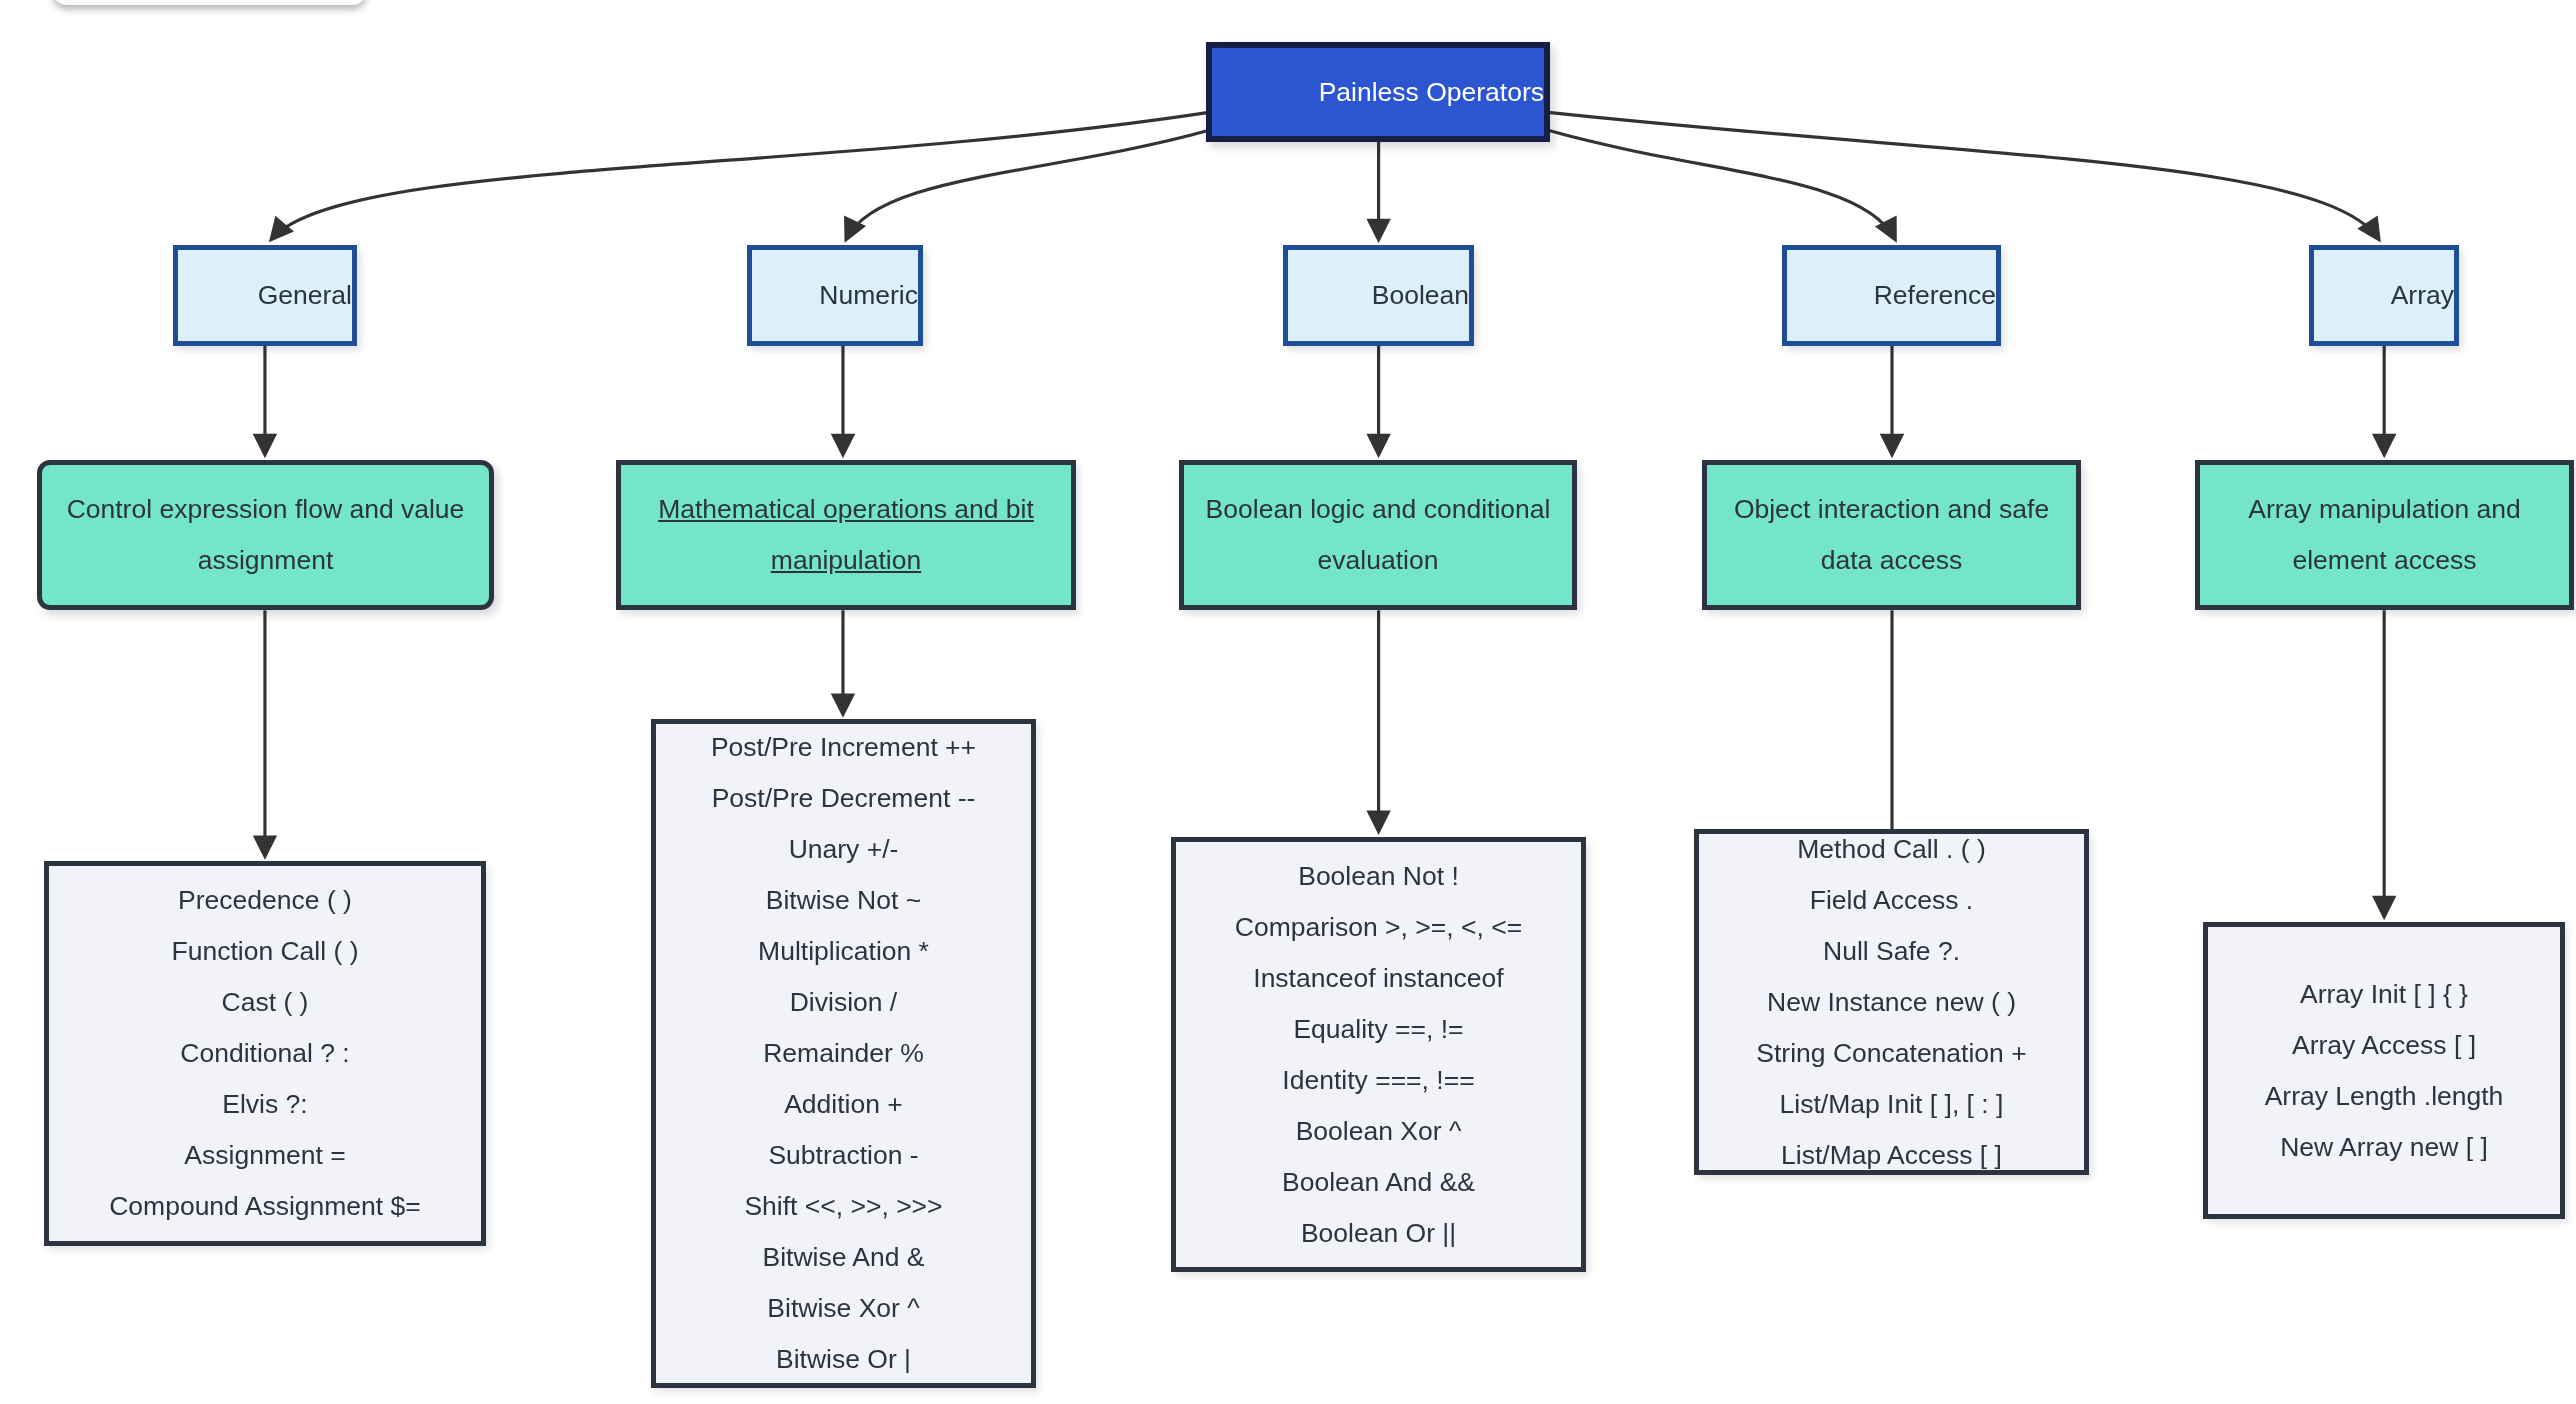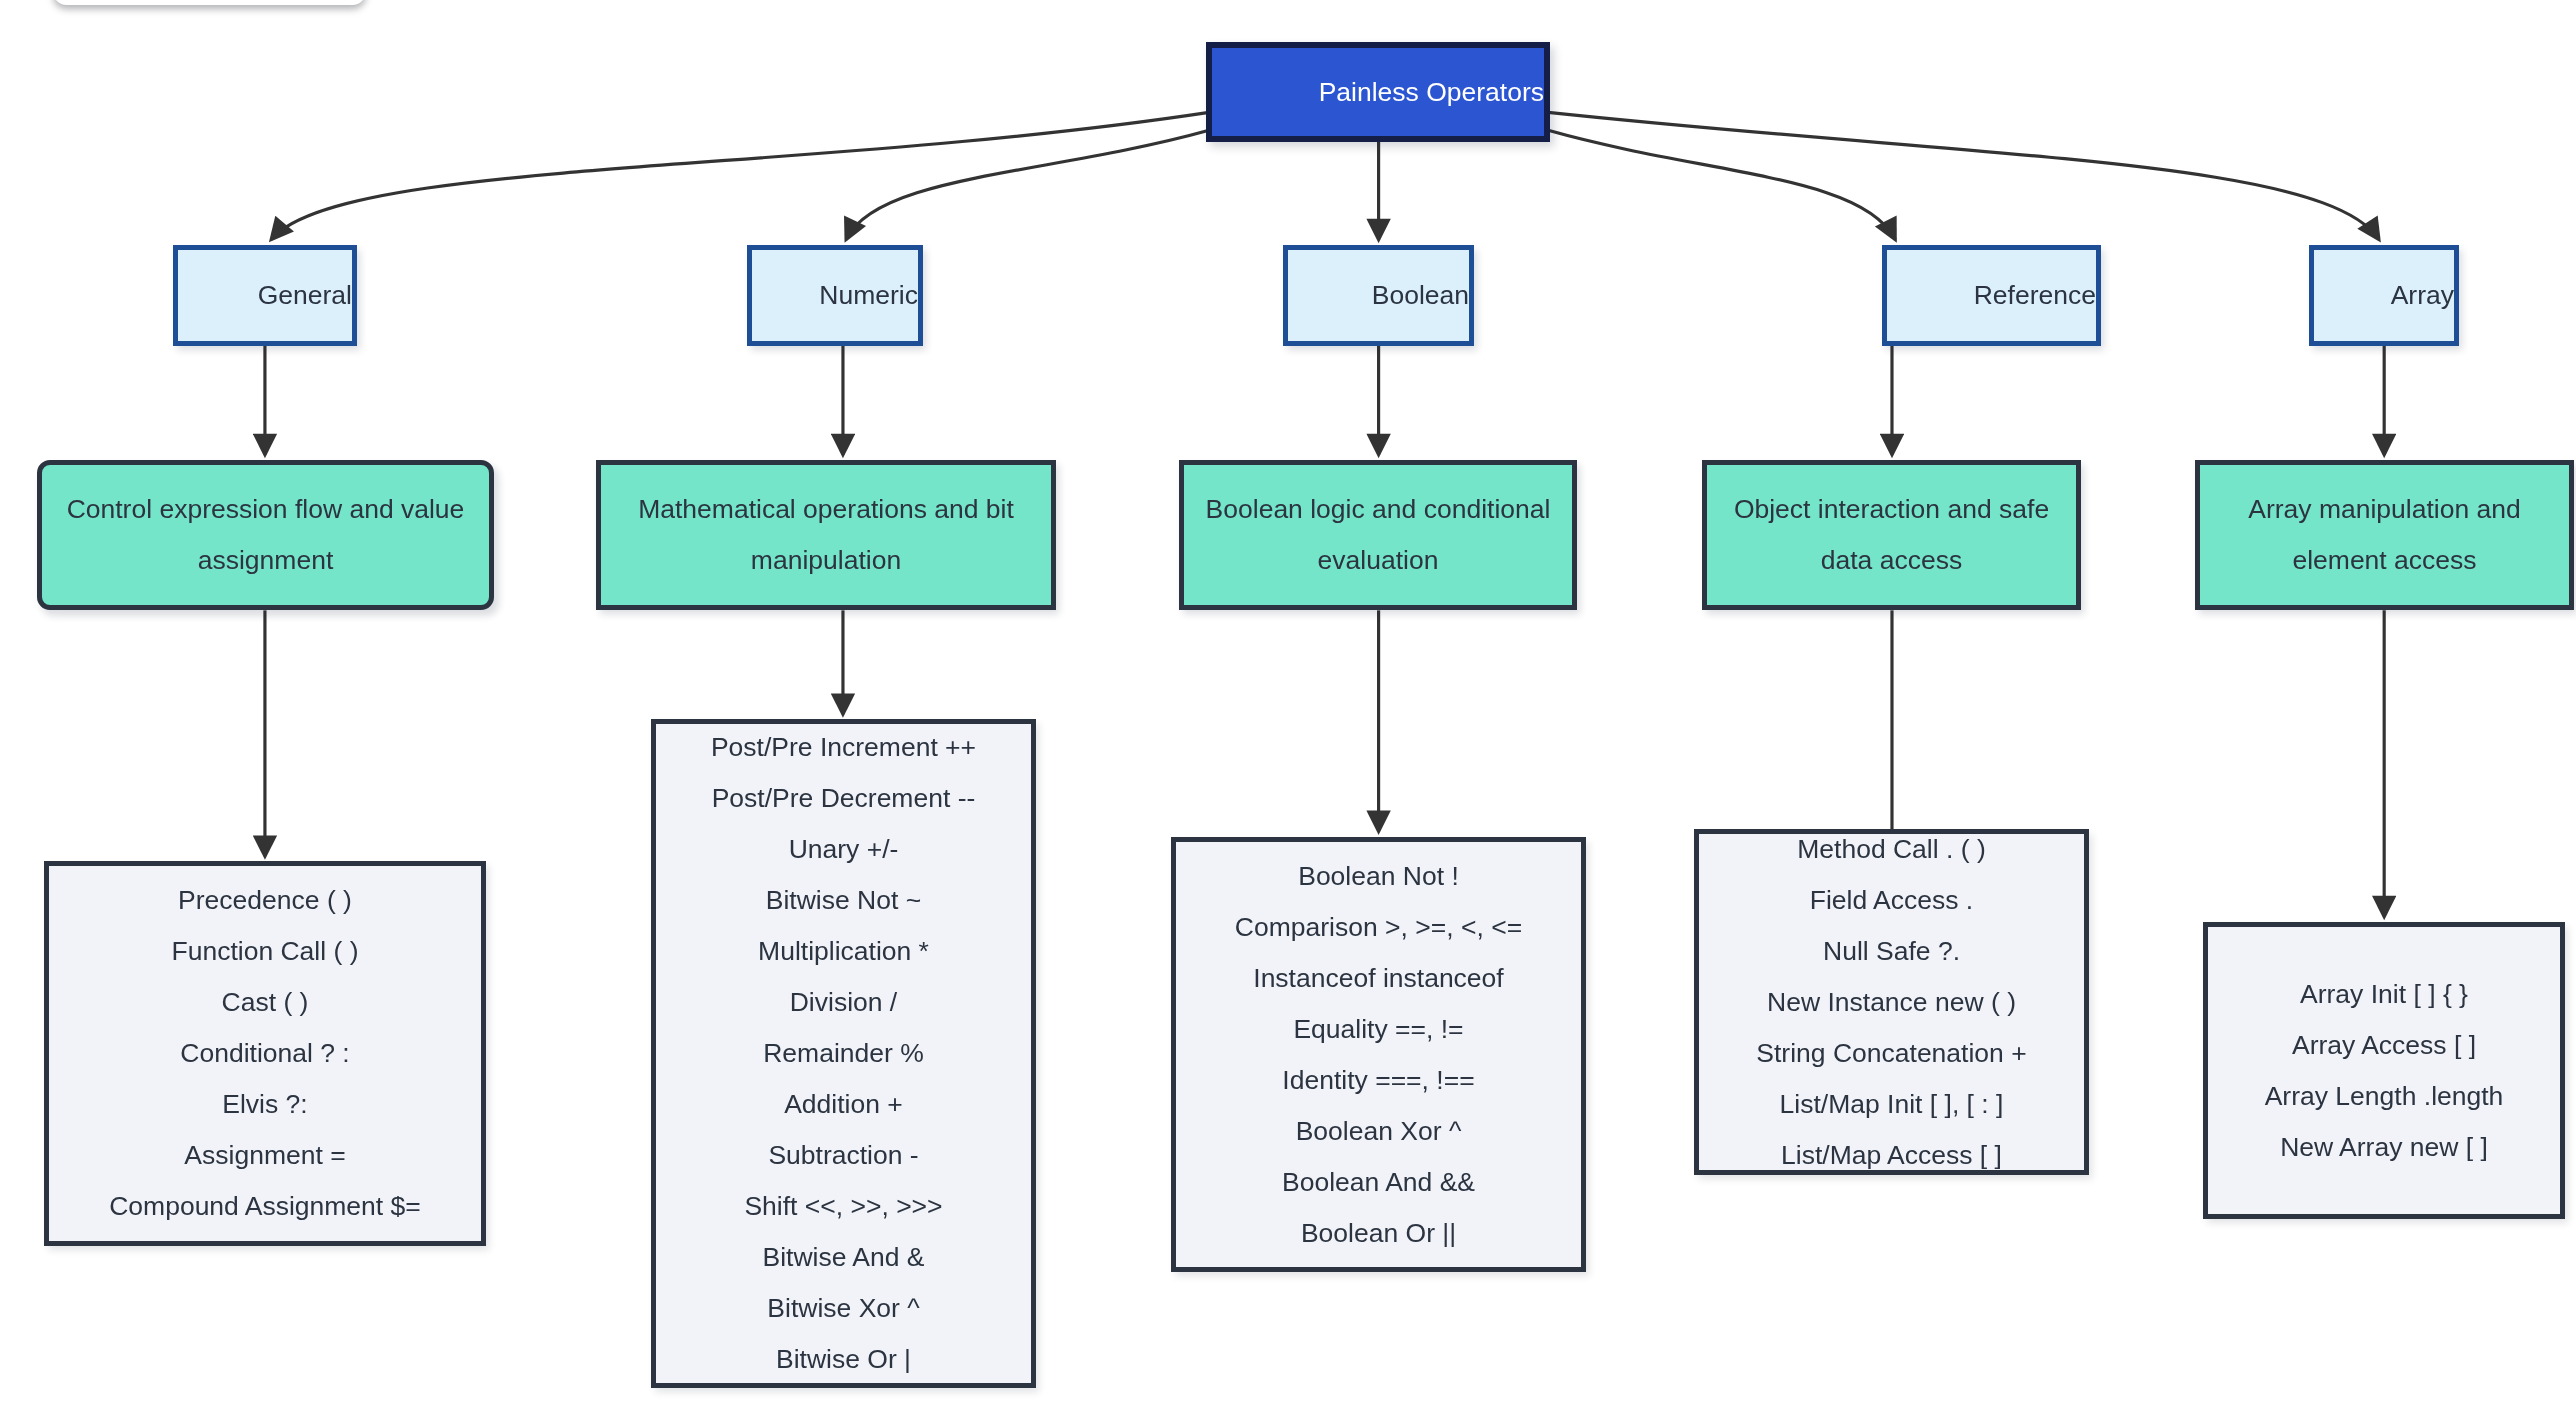--- a/index.html
+++ b/index.html
@@ -95,31 +95,31 @@
 
   <div class="node cat-node" style="left:173px; top:245px; width:184px; height:101px;">
     <span>General</span>
   </div>
   <div class="node cat-node" style="left:747px; top:245px; width:176px; height:101px;">
     <span>Numeric</span>
   </div>
   <div class="node cat-node" style="left:1283px; top:245px; width:191px; height:101px;">
     <span>Boolean</span>
   </div>
-  <div class="node cat-node" style="left:1882px; top:245px; width:219px; height:101px;">
+  <div class="node cat-node" style="left:1782px; top:245px; width:219px; height:101px;">
     <span>Reference</span>
   </div>
   <div class="node cat-node" style="left:2309px; top:245px; width:150px; height:101px;">
     <span>Array</span>
   </div>
 
   <div class="node desc-node" style="left:37px; top:460px; width:457px; height:150px;border-radius:13px;">
     <span class="desc-text">Control expression flow and value assignment</span>
   </div>
-  <div class="node desc-node" style="left:596px; top:460px; width:460px; height:150px;">
+  <div class="node desc-node" style="left:616px; top:460px; width:460px; height:150px;text-decoration:underline;">
     <span class="desc-text">Mathematical operations and bit manipulation</span>
   </div>
   <div class="node desc-node" style="left:1179px; top:460px; width:398px; height:150px;">
     <span class="desc-text">Boolean logic and conditional evaluation</span>
   </div>
   <div class="node desc-node" style="left:1702px; top:460px; width:379px; height:150px;">
     <span class="desc-text">Object interaction and safe data access</span>
   </div>
   <div class="node desc-node" style="left:2195px; top:460px; width:379px; height:150px;">
     <span class="desc-text">Array manipulation and element access</span>

